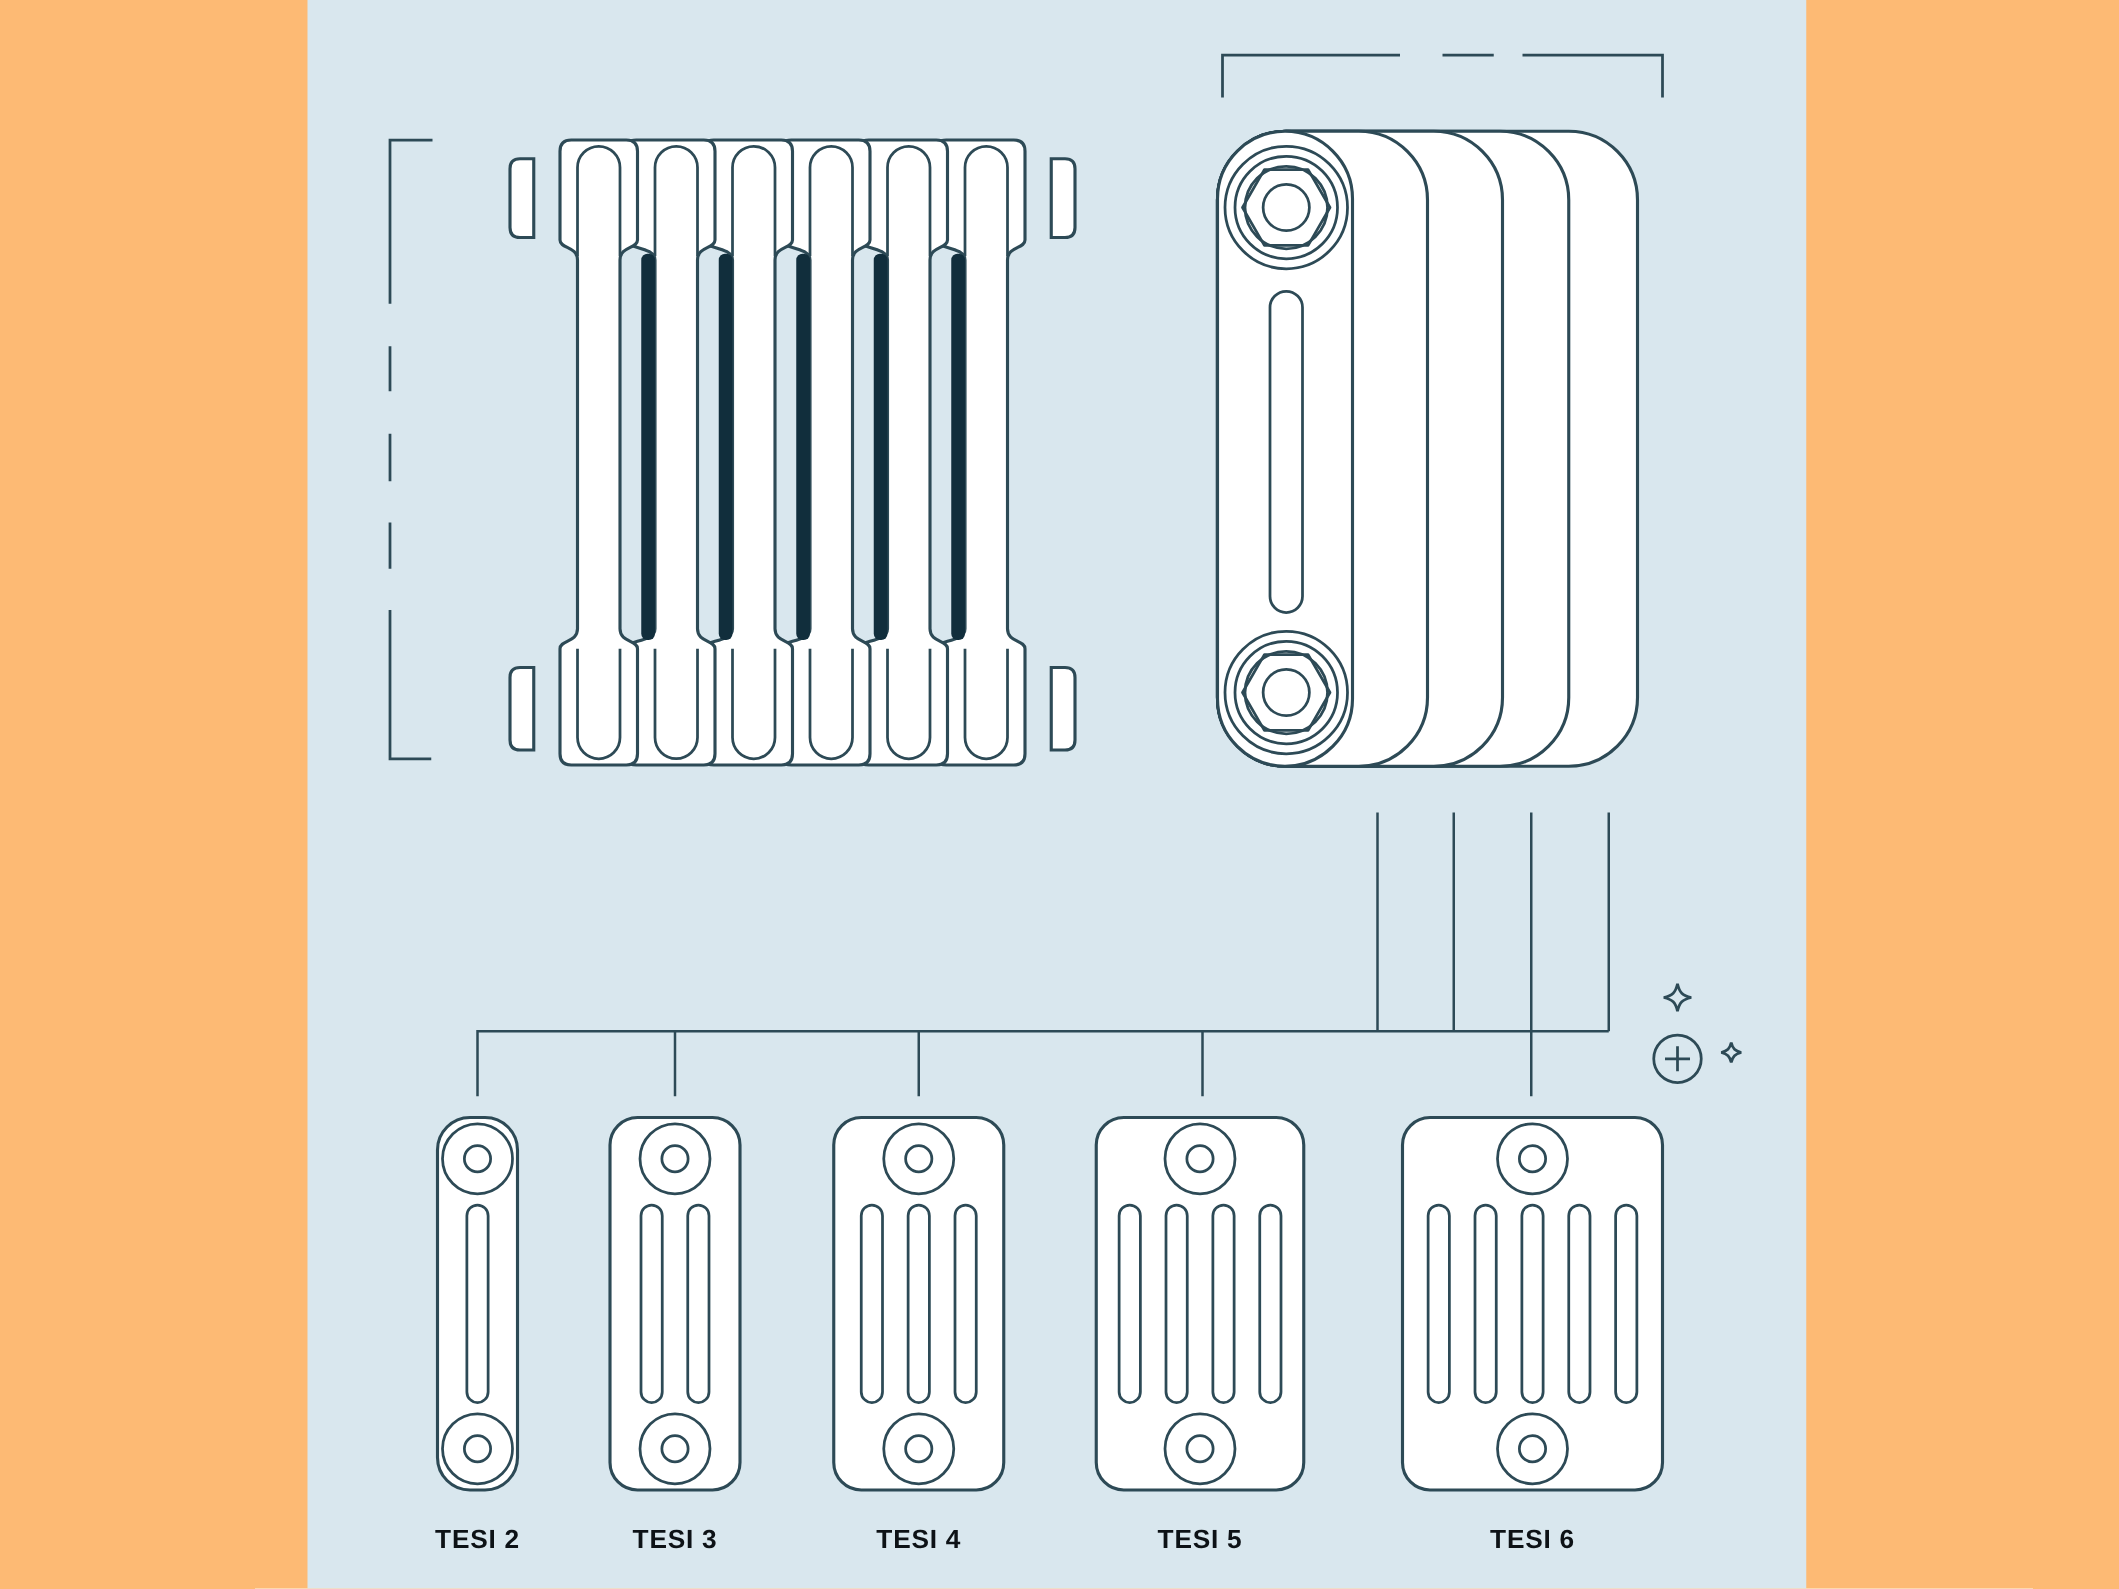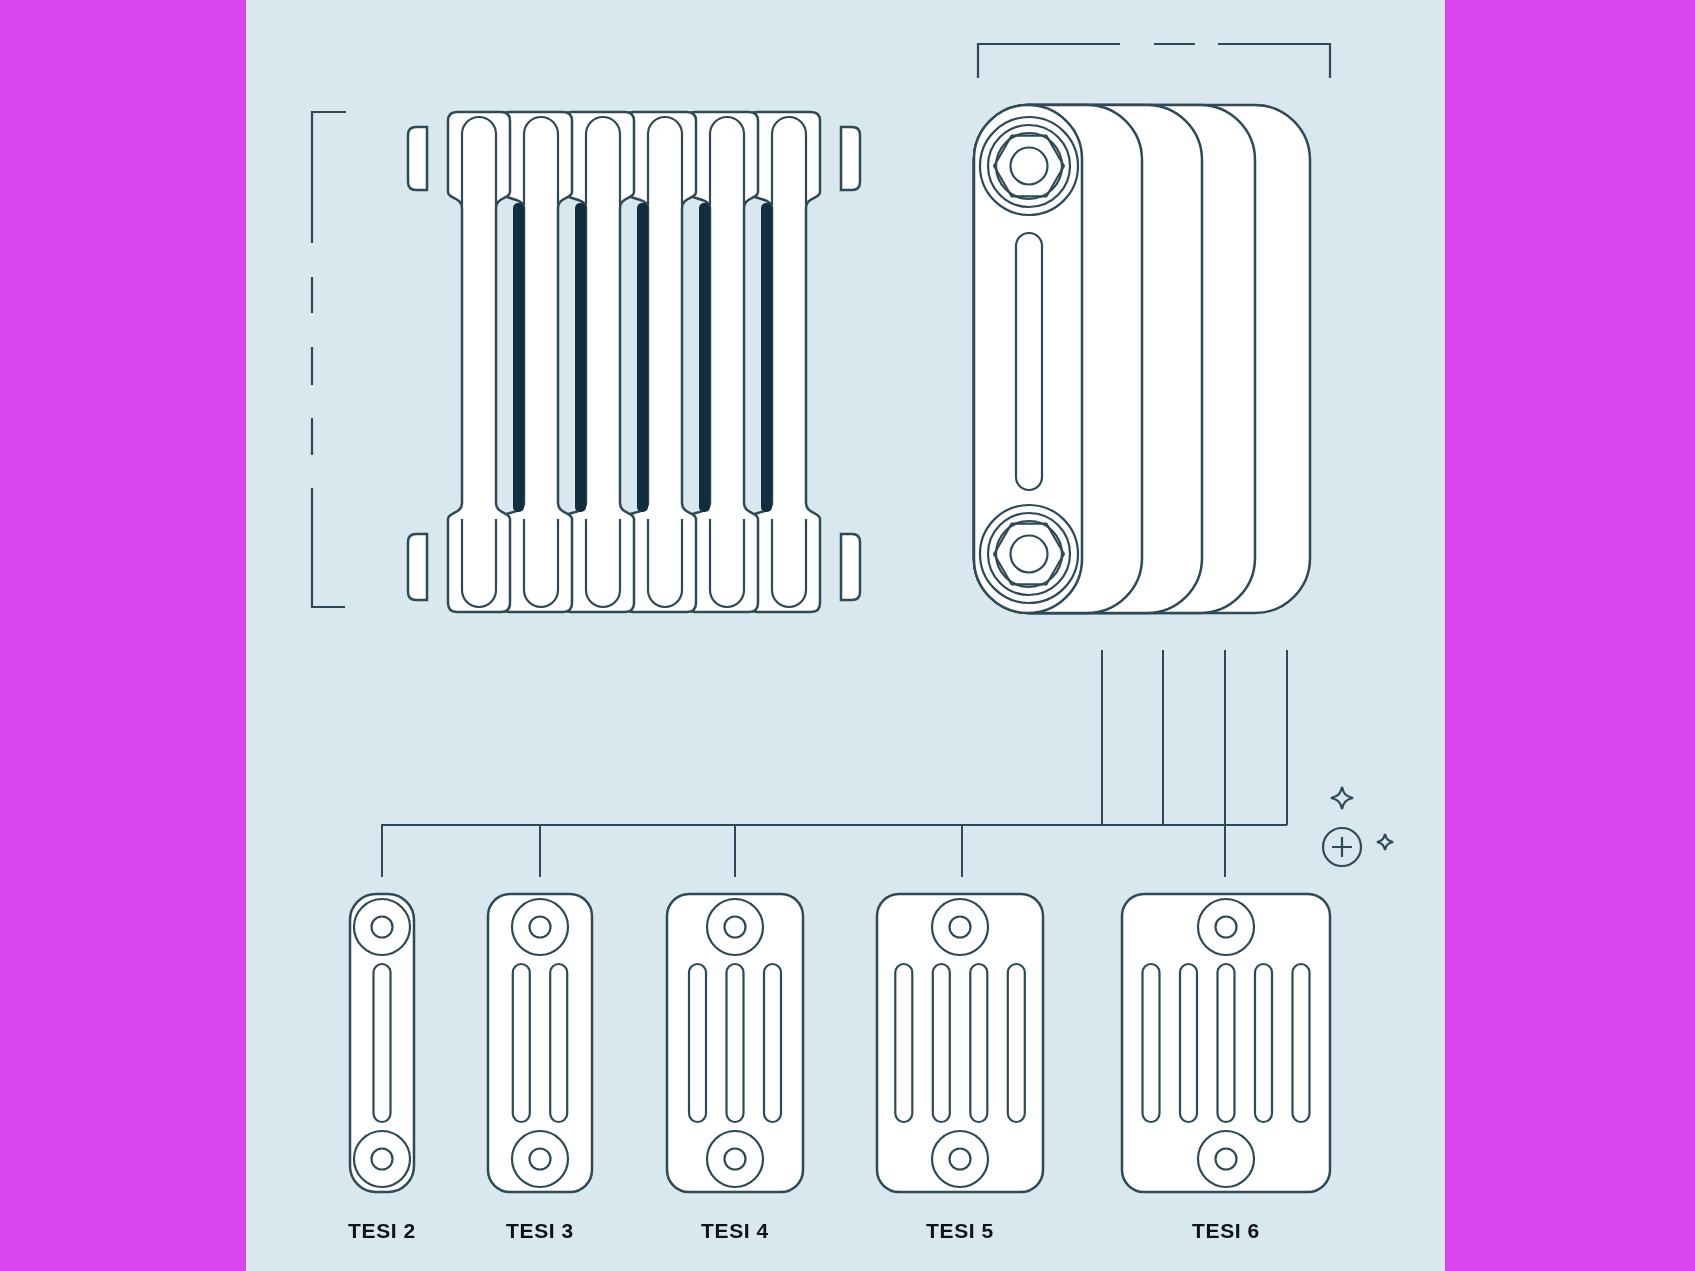--- a/index.html
+++ b/index.html
@@ -1,16 +1,16 @@
 <!DOCTYPE html>
 <html style="--canvas: #d9e7ee; --line: #2d4a56; --slot: #112e3c; --label: #0d1216;"><head>
 <meta charset="utf-8">
 <style>
   html,body{margin:0;padding:0;background:#ffffff;}
-  .stage{position:relative;width:1695px;height:1271px;background:#d946ef;overflow:hidden;
+  .stage{position:relative;width:1695px;height:1271px;background:#fdba74;overflow:hidden;
          font-family:"Liberation Sans",sans-serif;}
   svg{display:block;}
   .outline{fill:#ffffff;stroke:var(--line);stroke-width:2.5;}
   .thin{fill:none;stroke:var(--line);stroke-width:2.2;}
   .guide{fill:none;stroke:var(--line);stroke-width:2;}
   .darkslot{fill:var(--slot);stroke:none;}
   .canvasbg{fill:var(--canvas);stroke:none;}
   text.model-label{font-family:"Liberation Sans",sans-serif;font-weight:700;font-size:21px;
        letter-spacing:.6px;fill:var(--label);text-anchor:middle;}
   :root{--canvas:#d9e7ee;--line:#2d4a56;--slot:#112e3c;--label:#0d1216;}

